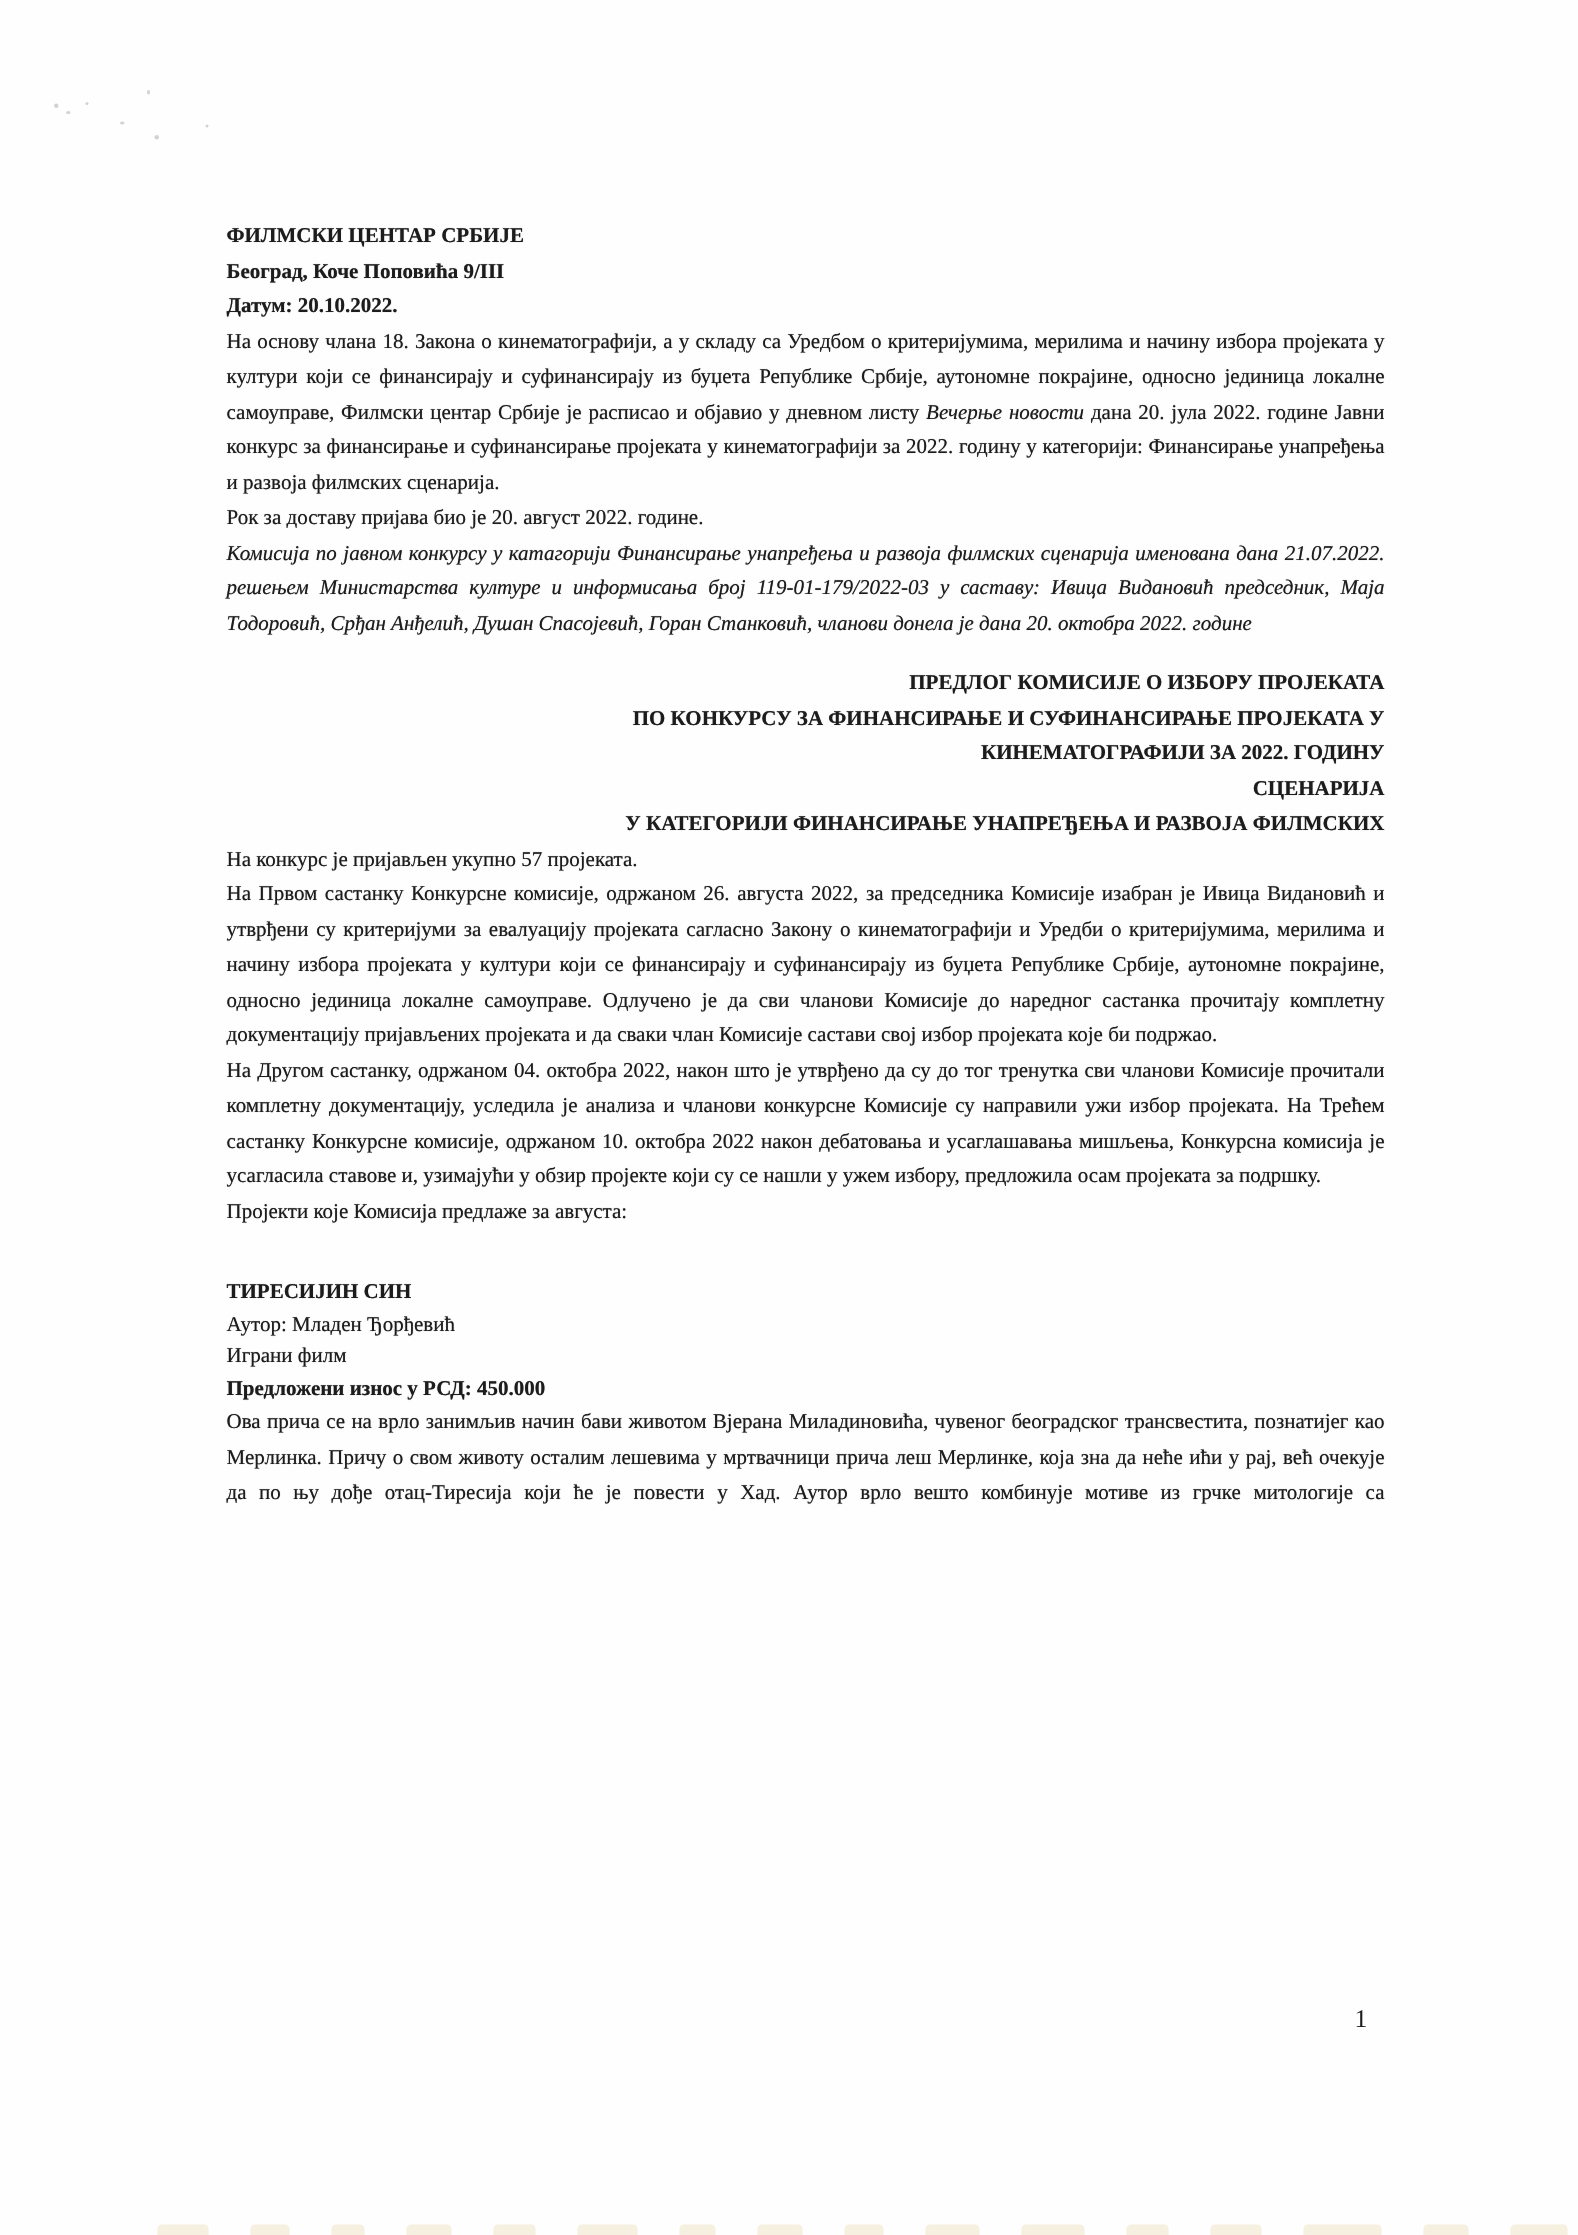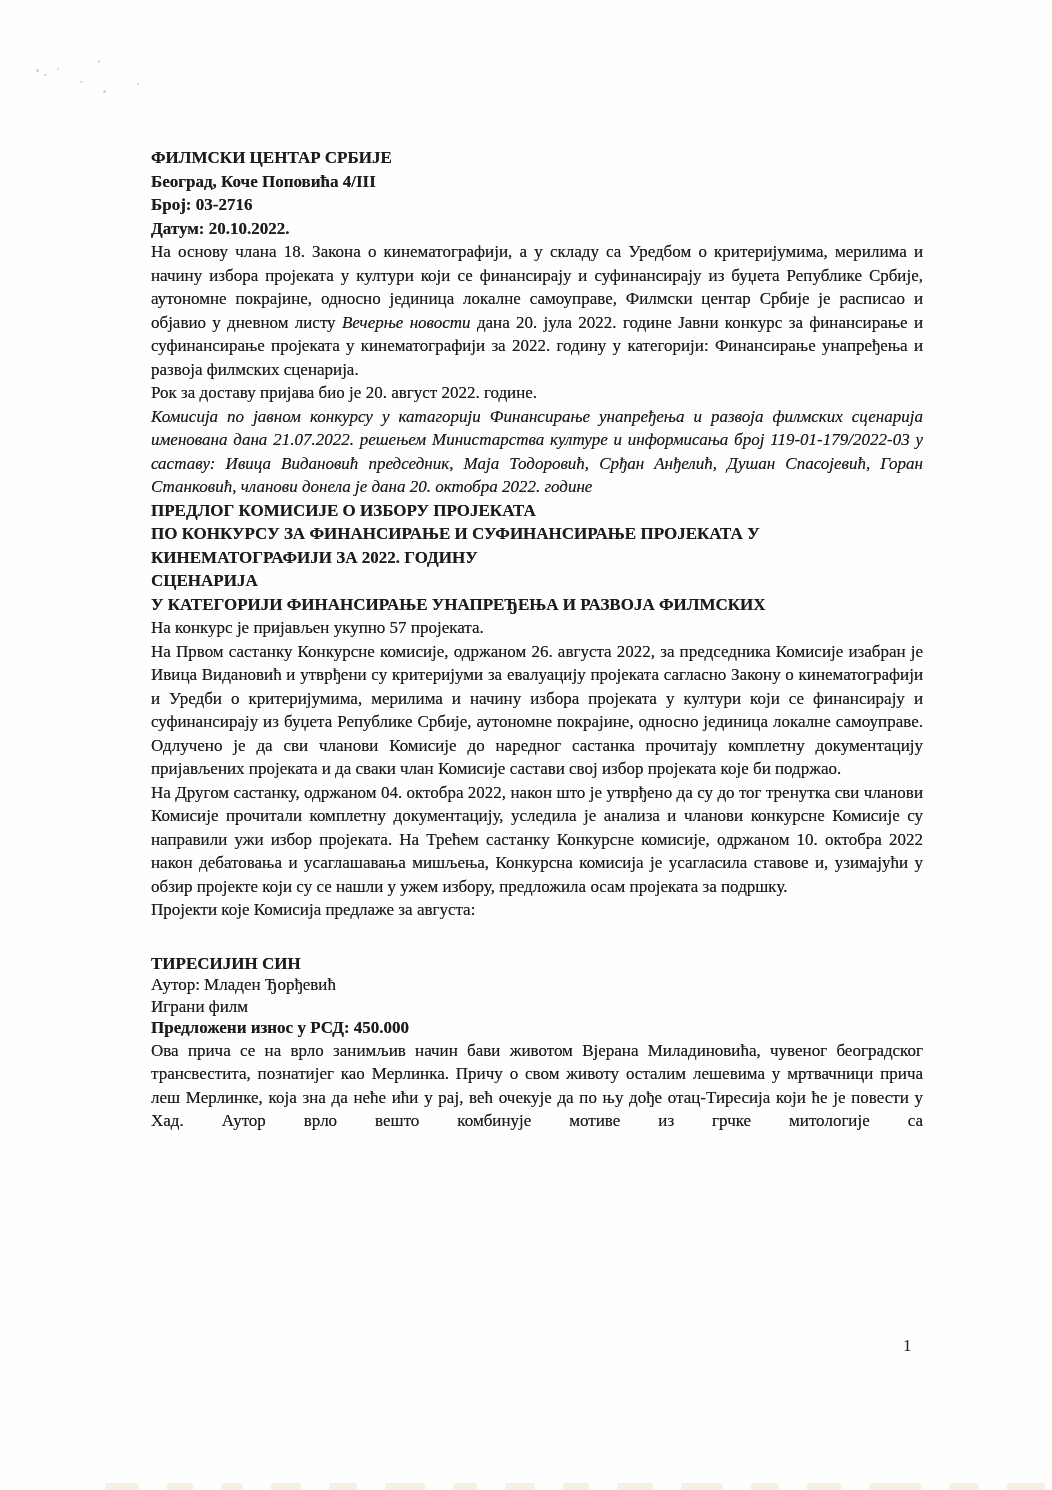--- a/index.html
+++ b/index.html
@@ -11,34 +11,35 @@
     background: #fefefe;
     font-family: "Liberation Serif", serif;
     color: #1c1c1c;
     overflow: hidden;
   }
   .content {
     position: absolute;
     left: 151px;
     top: 146px;
     width: 772px;
-    font-size: 17px;
+    font-size: 14px;
     line-height: 23.5px;
     text-shadow: 0 0 0.5px rgba(25,25,25,0.65);
   }
   .content p { margin: 0; }
   .bold { font-weight: bold; }
   .just { text-align: justify; }
   .just-all { text-align: justify; text-align-last: justify; }
   .letterhead { font-weight: bold; line-height: 23.5px; }
   .para-legal { margin-top: 13px; }
   .para-deadline { margin-top: 12px; }
   .para-commission { margin-top: 23px; font-style: italic; }
   .heading-block {
-    text-align: left;
+    margin-top: 16px;
+    text-align: right;
     font-weight: bold;
     line-height: 23.5px;
   }
   .para-total { margin-top: 18px; }
   .para-first { margin-top: 18px; }
   .para-second { margin-top: 9px; }
   .para-intro { margin-top: 14px; }
   .project-block { margin-top: 31px; line-height: 21.5px; }
   .para-desc { margin-top: 22px; }
   .page-number {
@@ -85,22 +86,21 @@
   <div class="pencil-dot" style="left:57px; top:68px; width:2px; height:2px;"></div>
   <div class="pencil-dot" style="left:98px; top:60px; width:2px; height:3px;"></div>
   <div class="pencil-dot" style="left:80px; top:81px; width:3px; height:2px;"></div>
   <div class="pencil-dot" style="left:103px; top:90px; width:3px; height:3px;"></div>
   <div class="pencil-dot" style="left:137px; top:83px; width:2px; height:2px;"></div>
 
   <div class="content">
 
     <div class="letterhead">
       <p>ФИЛМСКИ ЦЕНТАР СРБИЈЕ</p>
-      <p>Београд, Коче Поповића 4/III</p>
-      <p>Број: 03-2716</p>
+      <p>Београд, Коче Поповића 9/III</p>
       <p>Датум: 20.10.2022.</p>
     </div>
 
     <p class="just para-legal"><span>На основу члана 18. Закона о кинематографији, а у складу са Уредбом о критеријумима, мерилима и начину избора пројеката у култури који се финансирају и суфинансирају из буџета Републике Србије, аутономне покрајине, односно јединица локалне самоуправе, Филмски центар Србије је расписао и објавио у дневном листу </span><em>Вечерње новости</em><span> дана 20. јула 2022. године Јавни конкурс за финансирање и суфинансирање пројеката у кинематографији за 2022. годину у категорији: Финансирање унапређења и развоја филмских сценарија.</span></p>
 
     <p class="para-deadline">Рок за доставу пријава био је 20. август 2022. године.</p>
 
     <p class="just para-commission">Комисија по јавном конкурсу у катагорији Финансирање унапређења и развоја филмских сценарија именована дана 21.07.2022. решењем Министарства културе и информисања  број 119-01-179/2022-03 у саставу: Ивица Видановић председник, Маја Тодоровић, Срђан Анђелић, Душан Спасојевић, Горан Станковић, чланови донела је дана 20. октобра 2022. године</p>
 
     <div class="heading-block">

